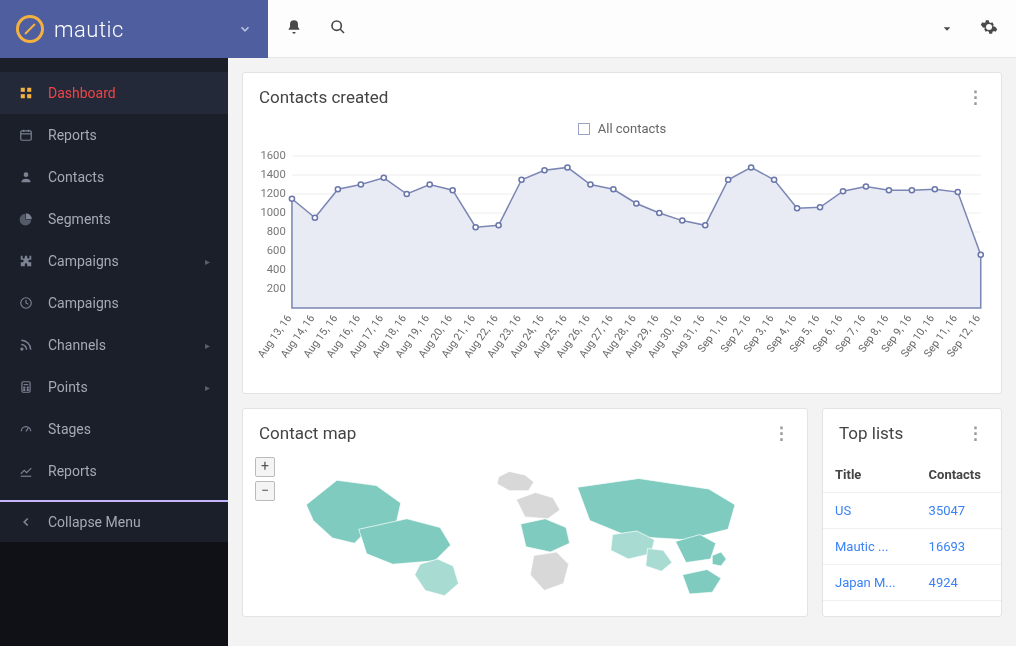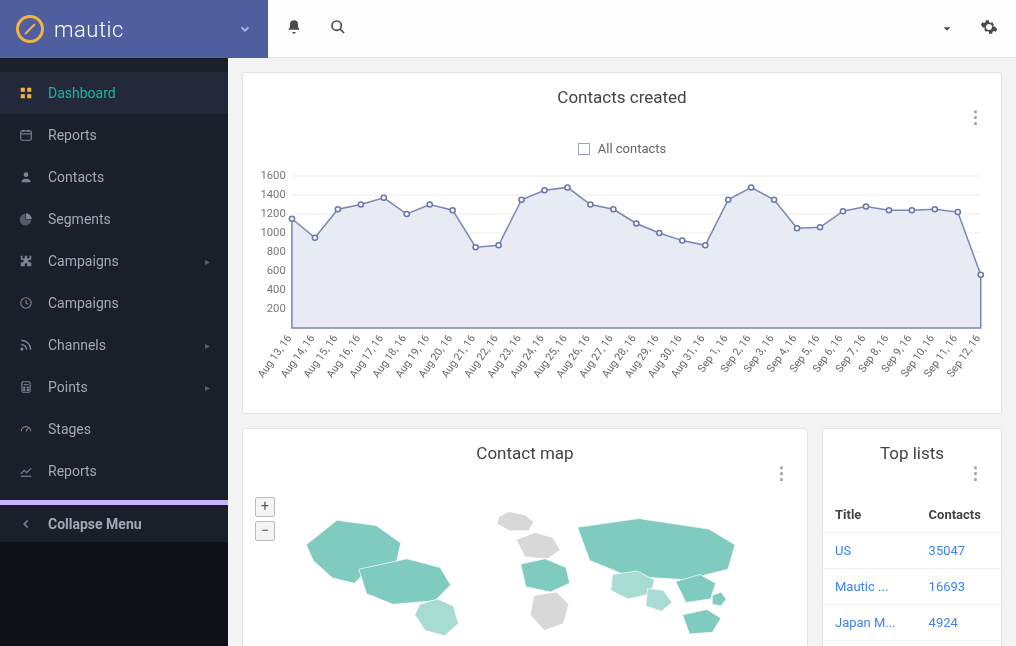--- a/index.html
+++ b/index.html
@@ -16,36 +16,36 @@
 .topbar { flex: 1; background: #fdfdfd; border-bottom: 1px solid #e6e6e6; display: flex; align-items: center; padding: 0 18px; gap: 28px; }
 .topbar .spacer { flex: 1; }
 .top-icon { color: #4a4a4a; font-size: 16px; cursor: pointer; }
 .top-gear { font-size: 18px; }
 
 
 .body { flex: 1; display: flex; min-height: 0; }
 .sidebar { width: 228px; background: #1b1f29; color: #a5a9b5; display: flex; flex-direction: column; flex-shrink: 0; overflow-y: auto; }
 .nav { list-style: none; padding-top: 14px; }
 .nav li { display: flex; align-items: center; padding: 0 18px; height: 42px; cursor: pointer; font-size: 14px; gap: 14px; position: relative; }
-.nav li.active { background: #24293a; color: #14b8a6; }
+.nav li.active { background: #24293a; color: #ef4444; }
 .nav .ic { width: 16px; display: inline-flex; justify-content: center; color: #7d8294; font-size: 14px; }
 .nav li.active .ic { color: #f4b13f; }
 .nav .expand { margin-left: auto; font-size: 10px; color: #5a5f6e; }
-.nav li.collapse-item { border-top: 5px solid #c4b5fd; margin-top: 8px; font-weight: bold; }
+.nav li.collapse-item { border-top: 2px solid #c4b5fd; margin-top: 8px; }
 .sidebar-fill { flex: 1; background: #0f1116; }
 
 
 .main { flex: 1; background: #f3f3f3; overflow-y: auto; padding: 14px; display: flex; flex-direction: column; gap: 14px; }
 .daterange { display: flex; align-items: center; background: #fff; width: max-content; border-radius: 3px; overflow: hidden; border: 1px solid #d9d9d9; }
 .daterange .lbl { background: #ececec; padding: 10px 14px; color: #555; font-size: 14px; }
 .daterange .val { padding: 10px 18px; color: #333; border-left: 1px solid #e2e2e2; }
 .daterange .apply { padding: 10px 18px; border-left: 1px solid #e2e2e2; font-weight: 500; color: #444; cursor: pointer; }
 
 .card { background: #fff; border: 1px solid #e3e3e3; border-radius: 3px; }
-.card .card-head { display: flex; align-items: center; padding: 14px 16px; font-size: 17px; color: #444; flex-direction: column; }
+.card .card-head { display: flex; align-items: center; padding: 14px 16px; font-size: 17px; color: #444; }
 .card .card-head .more { margin-left: auto; color: #9a9a9a; cursor: pointer; font-weight: bold; letter-spacing: 1px; }
 
 
 .chart-card .chartwrap { padding: 0 10px 10px 10px; }
 .legend { display: flex; justify-content: center; align-items: center; gap: 8px; font-size: 13px; color: #666; margin-bottom: 14px; }
 .legend .swatch { width: 12px; height: 12px; border: 1px solid #9aa3c7; background: #fff; }
 svg.chart { width: 100%; height: 230px; }
 .axis-label { font-size: 11px; fill: #777; }
 .xlab { font-size: 10.5px; fill: #666; }
 .line-path { fill: #e8ebf4; stroke: #7b86b3; stroke-width: 1.5; }

